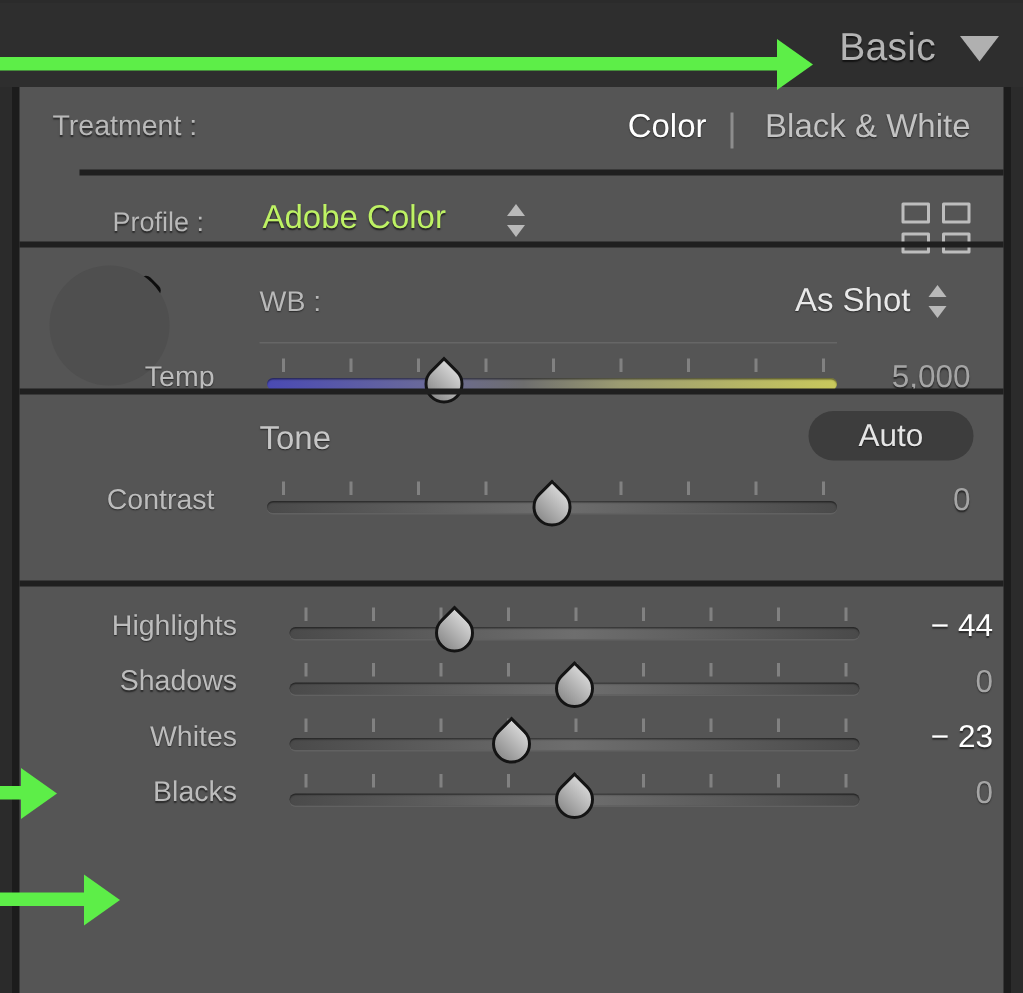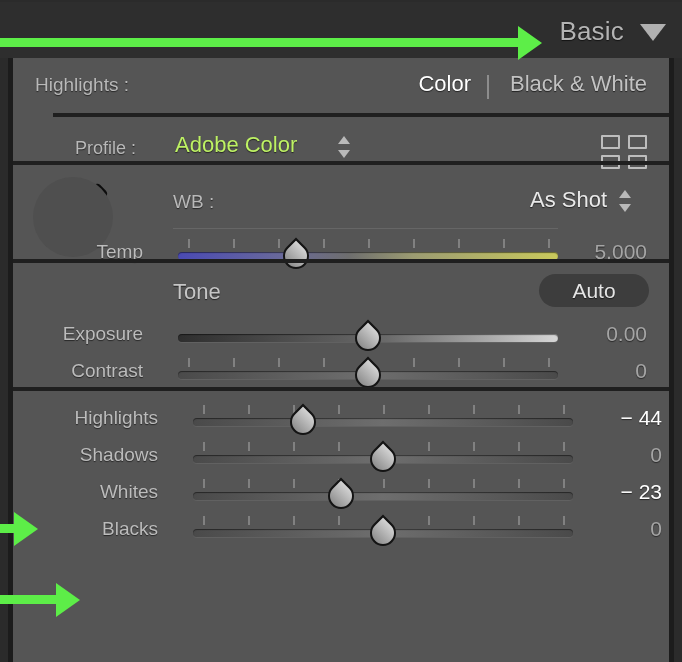--- a/index.html
+++ b/index.html
@@ -186,21 +186,21 @@
 <div class="app">
 
   <div class="panel-header">
     <div class="hdr-title">Basic</div>
     <div class="disclosure"></div>
   </div>
 
   <div class="panel">
 
     <div class="section sec-treatment">
-      <div class="lbl-dim treatment-label">Highlights :</div>
+      <div class="lbl-dim treatment-label">Treatment :</div>
       <div class="treat-color">Color</div>
       <div class="treat-sep"></div>
       <div class="treat-bw">Black &amp; White</div>
     </div>
 
     <div class="section sec-profile">
       <div class="lbl-dim profile-label">Profile :</div>
       <div class="profile-value">Adobe Color</div>
       <div class="stepper profile-stepper">
         <i class="up"></i>
@@ -256,30 +256,20 @@
             <div class="val">5,000</div>
           </div>
         </div>
     </div>
 
     <div class="section sec-tone">
       <div class="tone-title">Tone</div>
       <div class="auto-btn">Auto</div>
       <div class="tone-rows">
           <div class="row">
-            <div class="name">Exposure</div>
-            <div class="track-wrap">
-              <div class="track grad-exp"></div>
-              <div class="knob" style="left: 190px;">
-                <div class="drop"></div>
-              </div>
-            </div>
-            <div class="val">0.00</div>
-          </div>
-          <div class="row">
             <div class="name">Contrast</div>
             <div class="track-wrap">
               <div class="ticks">
                 <i style="left: 10px;"></i>
                 <i style="left: 55px;"></i>
                 <i style="left: 100px;"></i>
                 <i style="left: 145px;"></i>
                 <i style="left: 190px;"></i>
                 <i style="left: 235px;"></i>
                 <i style="left: 280px;"></i>

